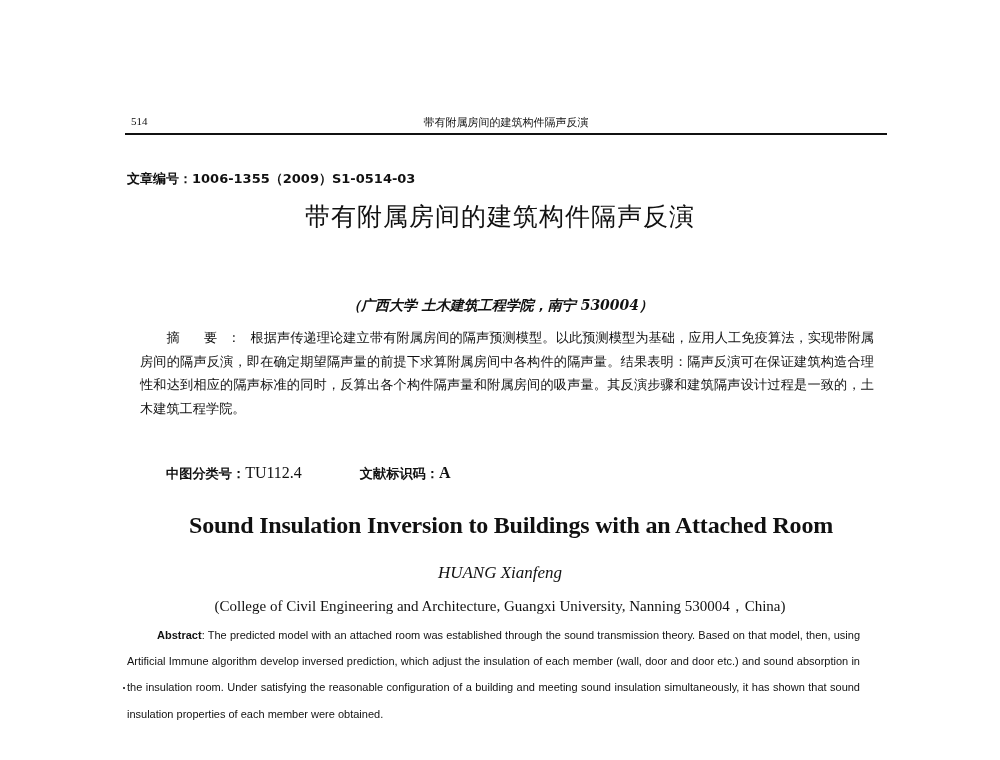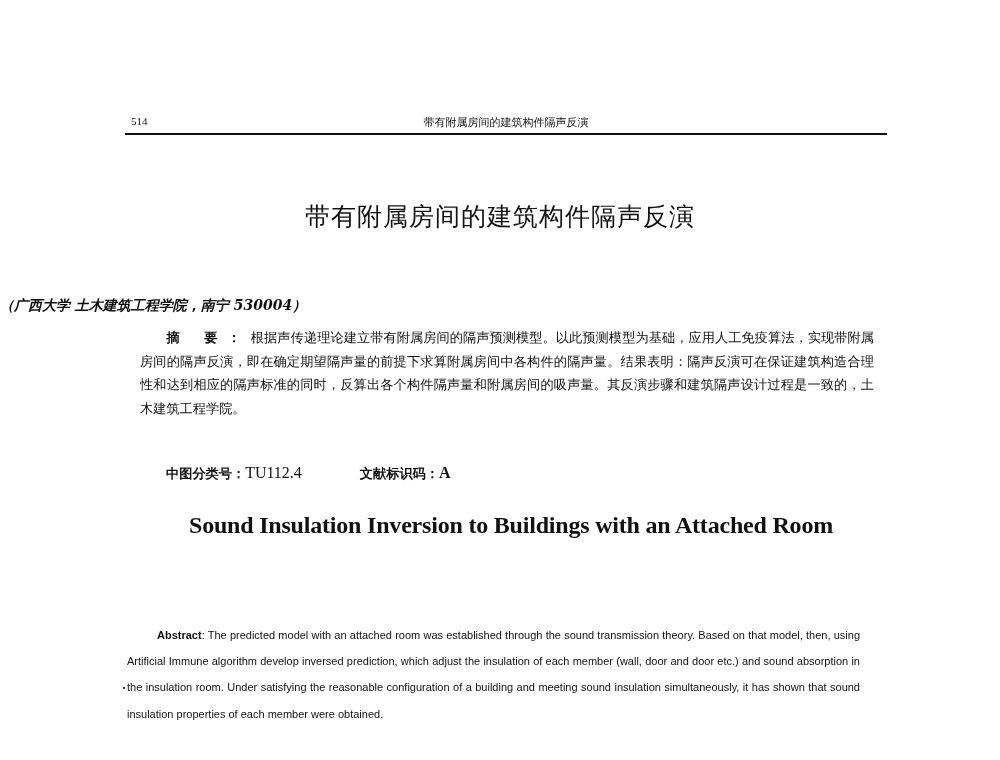--- a/index.html
+++ b/index.html
@@ -78,38 +78,39 @@
       top: 258px;
       text-align: center;
       font-family: "DejaVu Serif", serif;
       font-size: 20px;
     }
     .cn-affil {
       position: absolute;
       left: 0;
       width: 1000px;
       top: 297px;
+      text-align: center;
       font-family: "DejaVu Serif", serif;
       font-size: 14px;
       font-style: italic;
       font-weight: bold;
     }
     .cn-abstract {
       position: absolute;
       left: 140px;
       top: 326px;
       width: 734px;
       font-family: "DejaVu Sans", sans-serif;
       font-size: 13.2px;
       line-height: 23.5px;
       text-align: justify;
       text-indent: 2em;
     }
     .cn-abstract .label {
-      font-weight: bold;
+      font-weight: normal;
       letter-spacing: 10px;
     }
     .cn-line {
       position: absolute;
       left: 166px;
       font-family: "DejaVu Sans", sans-serif;
       font-size: 13.2px;
     }
     .cn-line .label {
       font-weight: bold;
@@ -187,34 +188,37 @@
 <body>
 
 <div class="page">
 
   <div class="running-header">
     <span class="page-num">514</span>
     <span class="header-title">带有附属房间的建筑构件隔声反演</span>
   </div>
   <div class="header-rule"></div>
 
+  <div class="article-no">文章编号：1006-1355（2009）S1-0514-03</div>
 
   <div class="cn-title">带有附属房间的建筑构件隔声反演</div>
   <div class="cn-affil">（广西大学 土木建筑工程学院，南宁 530004）</div>
 
   <div class="cn-abstract">
     <span class="label">摘  要：</span><span>根据声传递理论建立带有附属房间的隔声预测模型。以此预测模型为基础，应用人工免疫算法，实现带附属房间的隔声反演，即在确定期望隔声量的前提下求算附属房间中各构件的隔声量。结果表明：隔声反演可在保证建筑构造合理性和达到相应的隔声标准的同时，反算出各个构件隔声量和附属房间的吸声量。其反演步骤和建筑隔声设计过程是一致的，土木建筑工程学院。</span>
   </div>
 
 
   <div class="cn-line clc-line">
     <span class="label">中图分类号：</span><span class="clc-value">TU112.4</span><span class="doc-label">文献标识码：</span><span class="doc-value">A</span>
   </div>
 
   <div class="en-title">Sound Insulation Inversion to Buildings with an Attached Room</div>
+  <div class="en-author">HUANG Xianfeng</div>
+  <div class="en-affil">(College of Civil Engineering and Architecture, Guangxi University, Nanning 530004，China)</div>
 
   <div class="stray-dot"></div>
 
   <div class="en-abstract">
     <span class="label">Abstract</span><span>: The predicted model with an attached room was established through the sound transmission theory. Based on that model, then, using Artificial Immune algorithm develop inversed prediction, which adjust the insulation of each member (wall, door and door etc.) and sound absorption in the insulation room. Under satisfying the reasonable configuration of a building and meeting sound insulation simultaneously, it has shown that sound insulation properties of each member were obtained.</span>
   </div>
 
 </div>
 
 </body></html>

